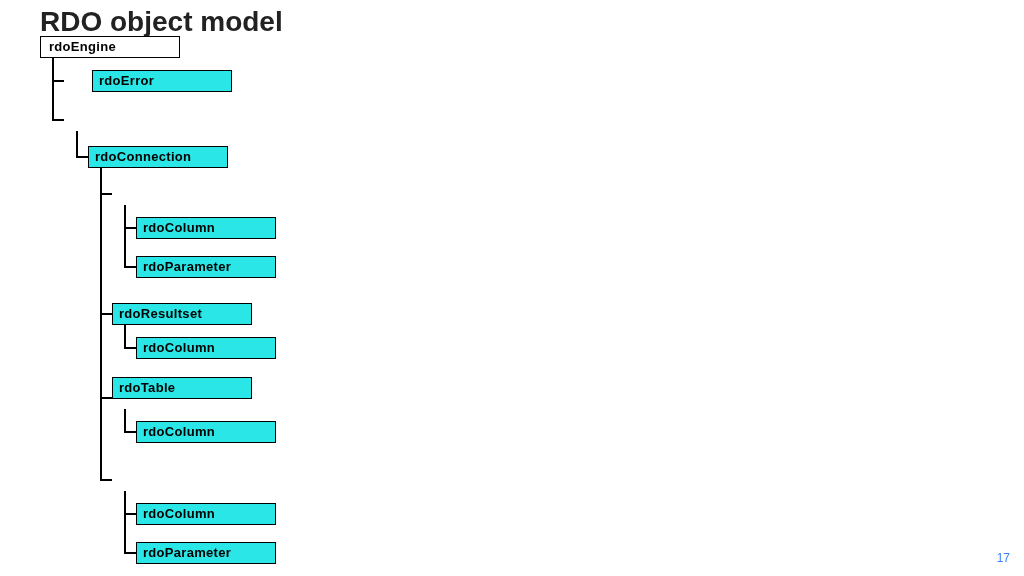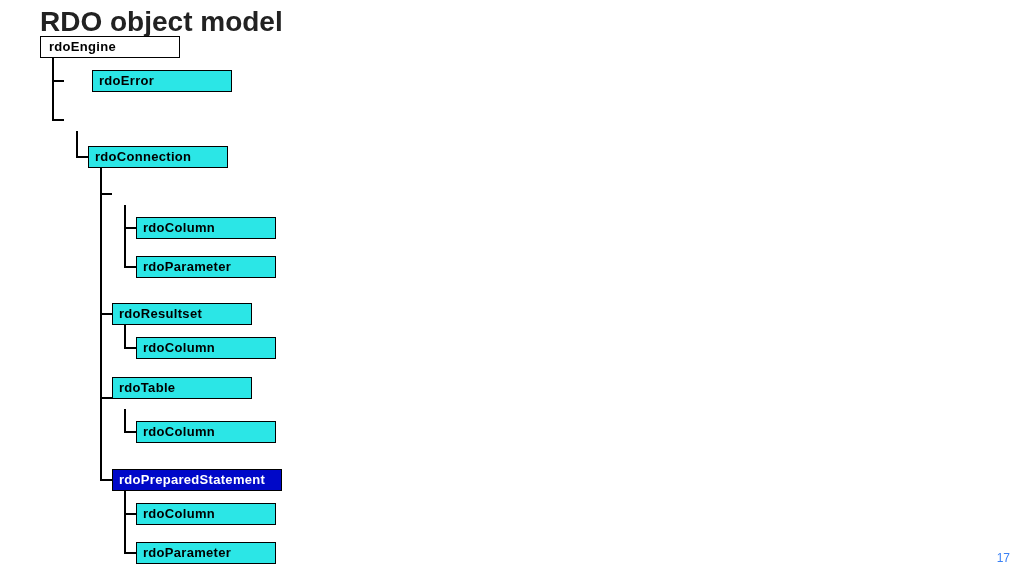--- a/index.html
+++ b/index.html
@@ -92,21 +92,20 @@
   <div class="box" style="left:72px; top:267px; width:140px;">rdoResultset</div>
   <div class="conn" style="left:84px; top:289px; width:2px; height:24px;"></div>
   <div class="conn" style="left:84px; top:311px; width:12px; height:2px;"></div>
   <div class="box" style="left:96px; top:301px; width:140px;">rdoColumn</div>
 
   <div class="box" style="left:72px; top:341px; width:140px;">rdoTable</div>
   <div class="conn" style="left:84px; top:373px; width:2px; height:24px;"></div>
   <div class="conn" style="left:84px; top:395px; width:12px; height:2px;"></div>
   <div class="box" style="left:96px; top:385px; width:140px;">rdoColumn</div>
 
-  <div class="box sel" style="left:72px; top:433px; width:170px;">rdoPreparedStatement</div>
   <div class="conn" style="left:84px; top:455px; width:2px; height:63px;"></div>
   <div class="conn" style="left:84px; top:477px; width:12px; height:2px;"></div>
   <div class="conn" style="left:84px; top:516px; width:12px; height:2px;"></div>
   <div class="box" style="left:96px; top:467px; width:140px;">rdoColumn</div>
   <div class="box" style="left:96px; top:506px; width:140px;">rdoParameter</div>
 
 </div>
 
 <div class="page-num">17</div>
 

